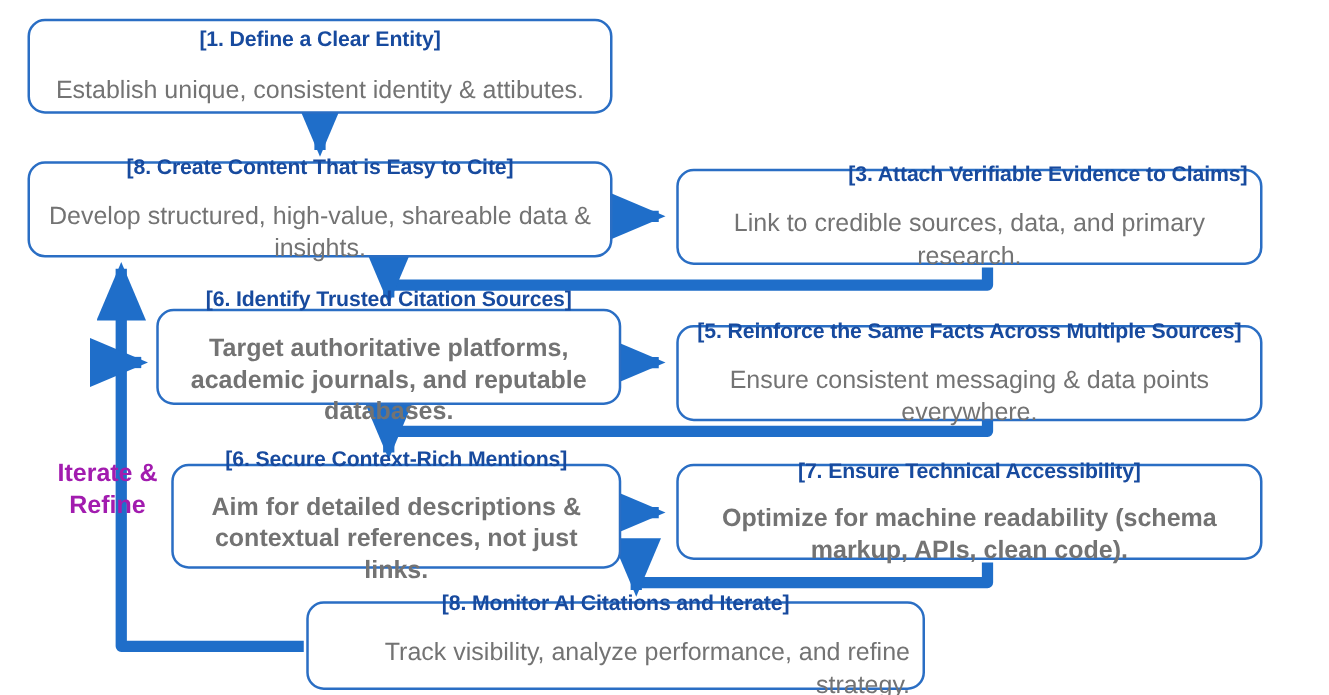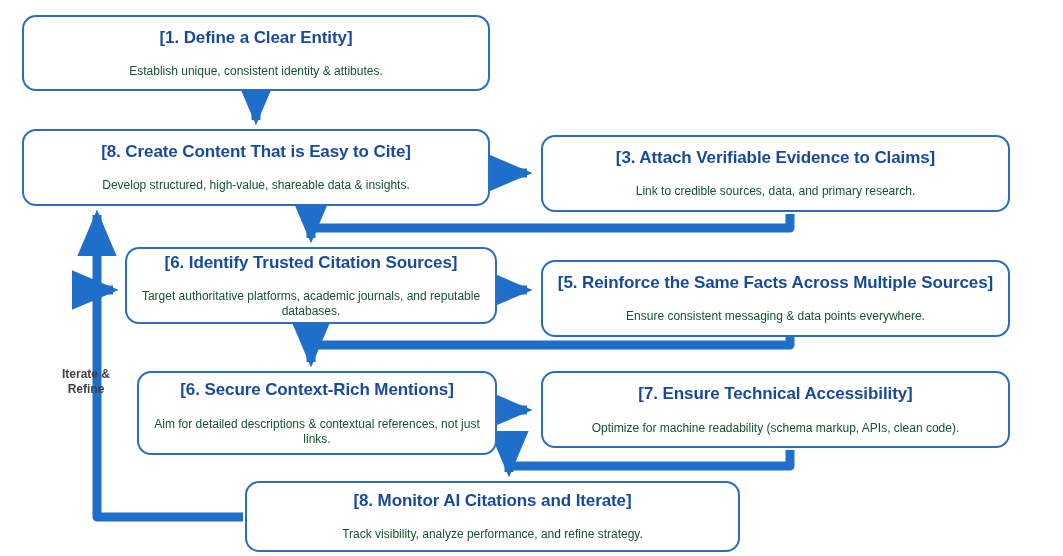--- a/index.html
+++ b/index.html
@@ -38,45 +38,45 @@
   }
   .node .title {
     color: #174a9e;
     font-weight: bold;
     font-size: 17px;
     line-height: 1.25;
     letter-spacing: -0.1px;
     white-space: nowrap;
   }
   .node .desc {
-    color: #14532d;
+    color: #737373;
     font-weight: normal;
-    font-size: 12px;
+    font-size: 20px;
     line-height: 1.3;
     margin-top: 16px;
   }
   .node.n1 { left: 22px;  top: 15px;  width: 468px; height: 76px; }
   .node.n2 { left: 22px;  top: 129px; width: 468px; height: 77px; }
-  .node.n3 { left: 541px; top: 135px; width: 469px; height: 77px; }
+  .node.n3 { left: 541px; top: 135px; width: 469px; height: 77px; align-items: flex-end; }
   .node.n4 { left: 125px; top: 247px; width: 372px; height: 77px; }
   .node.n5 { left: 541px; top: 260px; width: 469px; height: 77px; }
   .node.n6 { left: 137px; top: 371px; width: 360px; height: 84px; }
   .node.n7 { left: 541px; top: 371px; width: 469px; height: 77px; }
   .node.n8 { left: 245px; top: 481px; width: 495px; height: 71px; text-align: right; }
   .node.n3 .title, .node.n5 .title, .node.n7 .title { font-size: 17px; }
-  .node.n4 .desc, .node.n6 .desc, .node.n7 .desc { line-height: 1.25; }
+  .node.n4 .desc, .node.n6 .desc, .node.n7 .desc { line-height: 1.25; font-weight: bold; }
   .loop-label {
     position: absolute;
     left: 38px;
     top: 367px;
     width: 96px;
     text-align: center;
-    color: #404040;
+    color: #a21caf;
     font-weight: bold;
-    font-size: 12px;
+    font-size: 20px;
     line-height: 1.25;
   }
 </style>
 </head>
 <body>
 
 <div id="canvas">
 
   <svg id="connectors" viewBox="0 0 1063 556">
     <defs>

